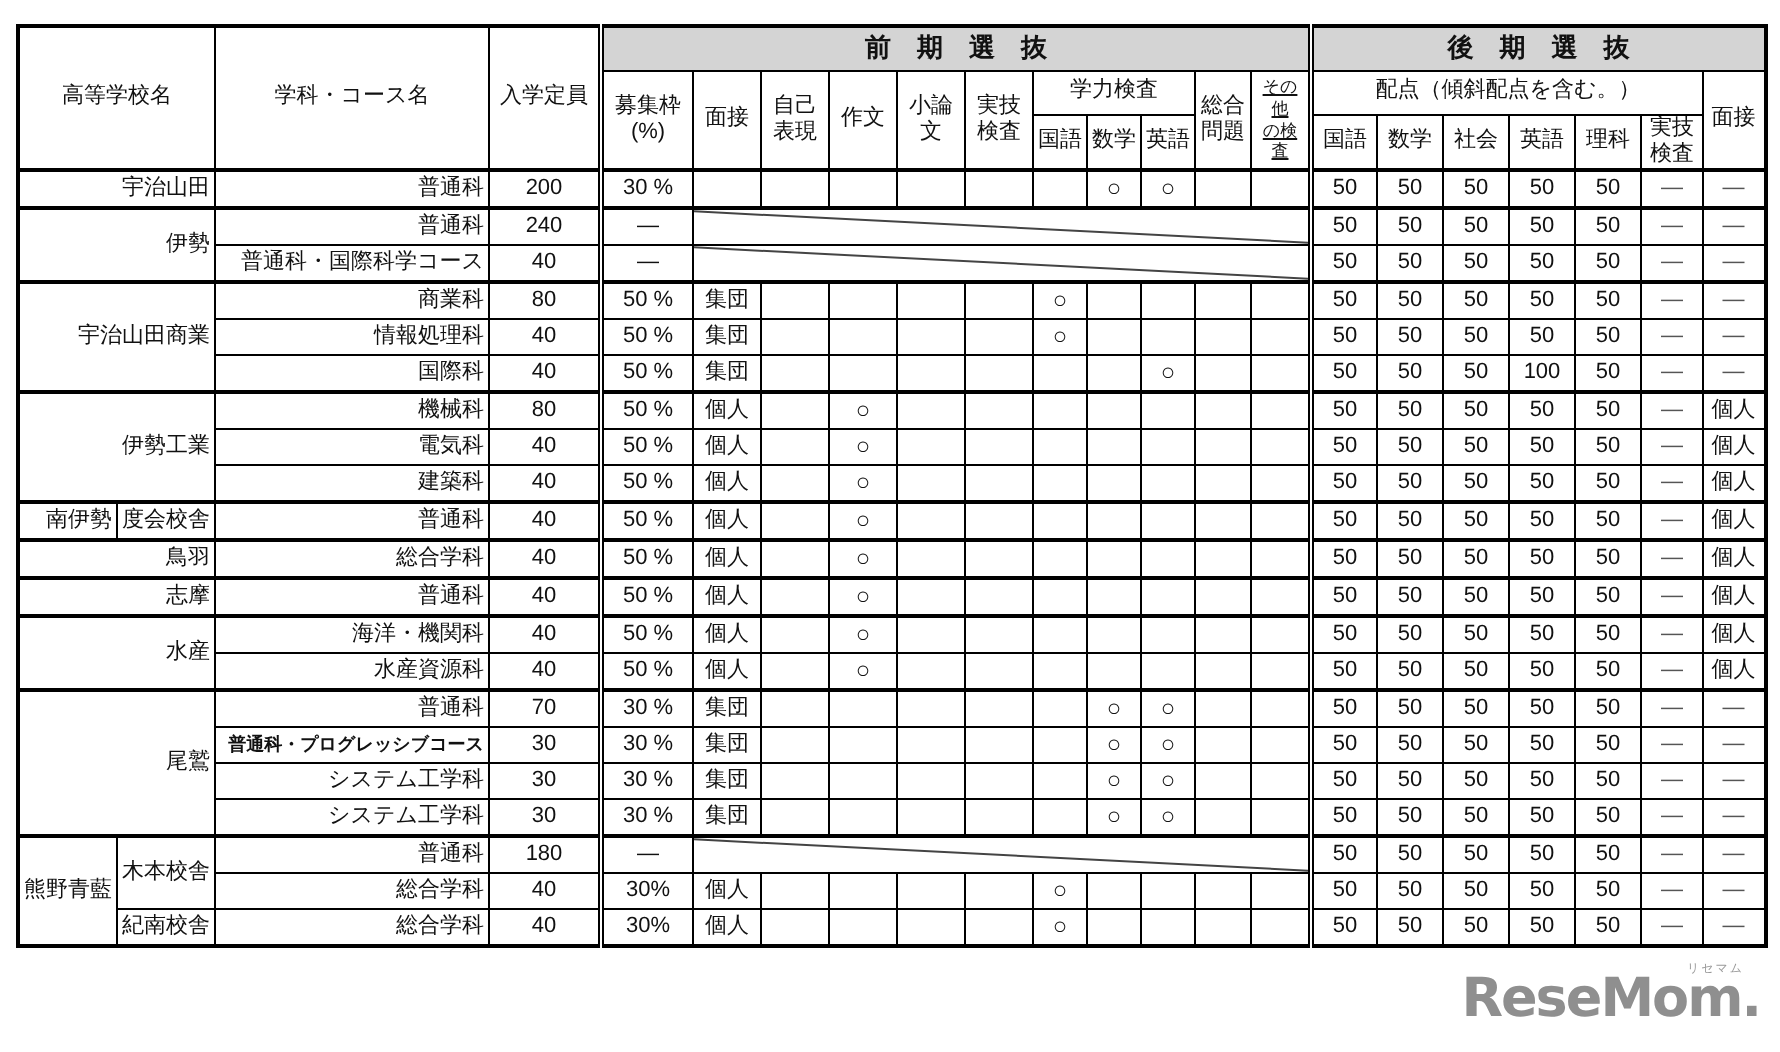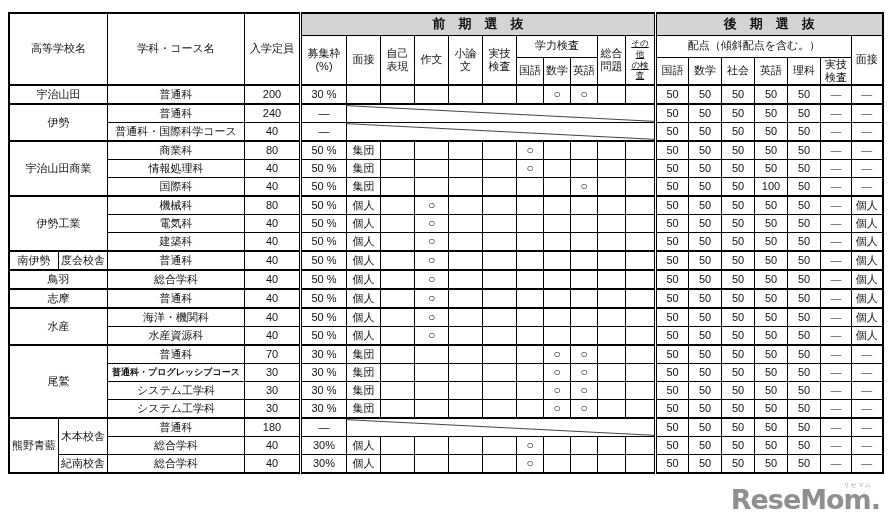--- a/index.html
+++ b/index.html
@@ -16,21 +16,21 @@
   th, td {
     border:1px solid #000; padding:0 2px; font-size:11px; font-weight:normal;
     text-align:center; overflow:hidden; color:#111;
   }
   thead th { white-space:pre-line; line-height:1.2;margin-top:32px; }
   .band { background:#d4d4d4; font-weight:bold; font-size:13px; height:22px; }
   tr.h2 th { height:22px; }
   tr.h3 th { height:24px; }
   .small { font-size:8.5px; line-height:1.25;text-decoration:underline; }
   tbody td { height:18px; line-height:17px; white-space:nowrap; }
-  .tl { text-align:center; }
+  .tl { text-align:right; }
   .dl { border-left:3px double #000; }
   tr.grp td { border-top:2px solid #000; }
   .crossed { padding:0; position:relative; }
   .crossed svg { position:absolute; left:0; top:0; width:100%; height:100%; display:block; }
   .mk { font-size:12px; }
   .dash { color:#555; }
   .logo {
     position:absolute; right:10px; top:486px;
     color:#8f8f8f; font-weight:bold; font-size:27px; line-height:1;
     font-family:"DejaVu Sans", sans-serif; letter-spacing:-1px;

